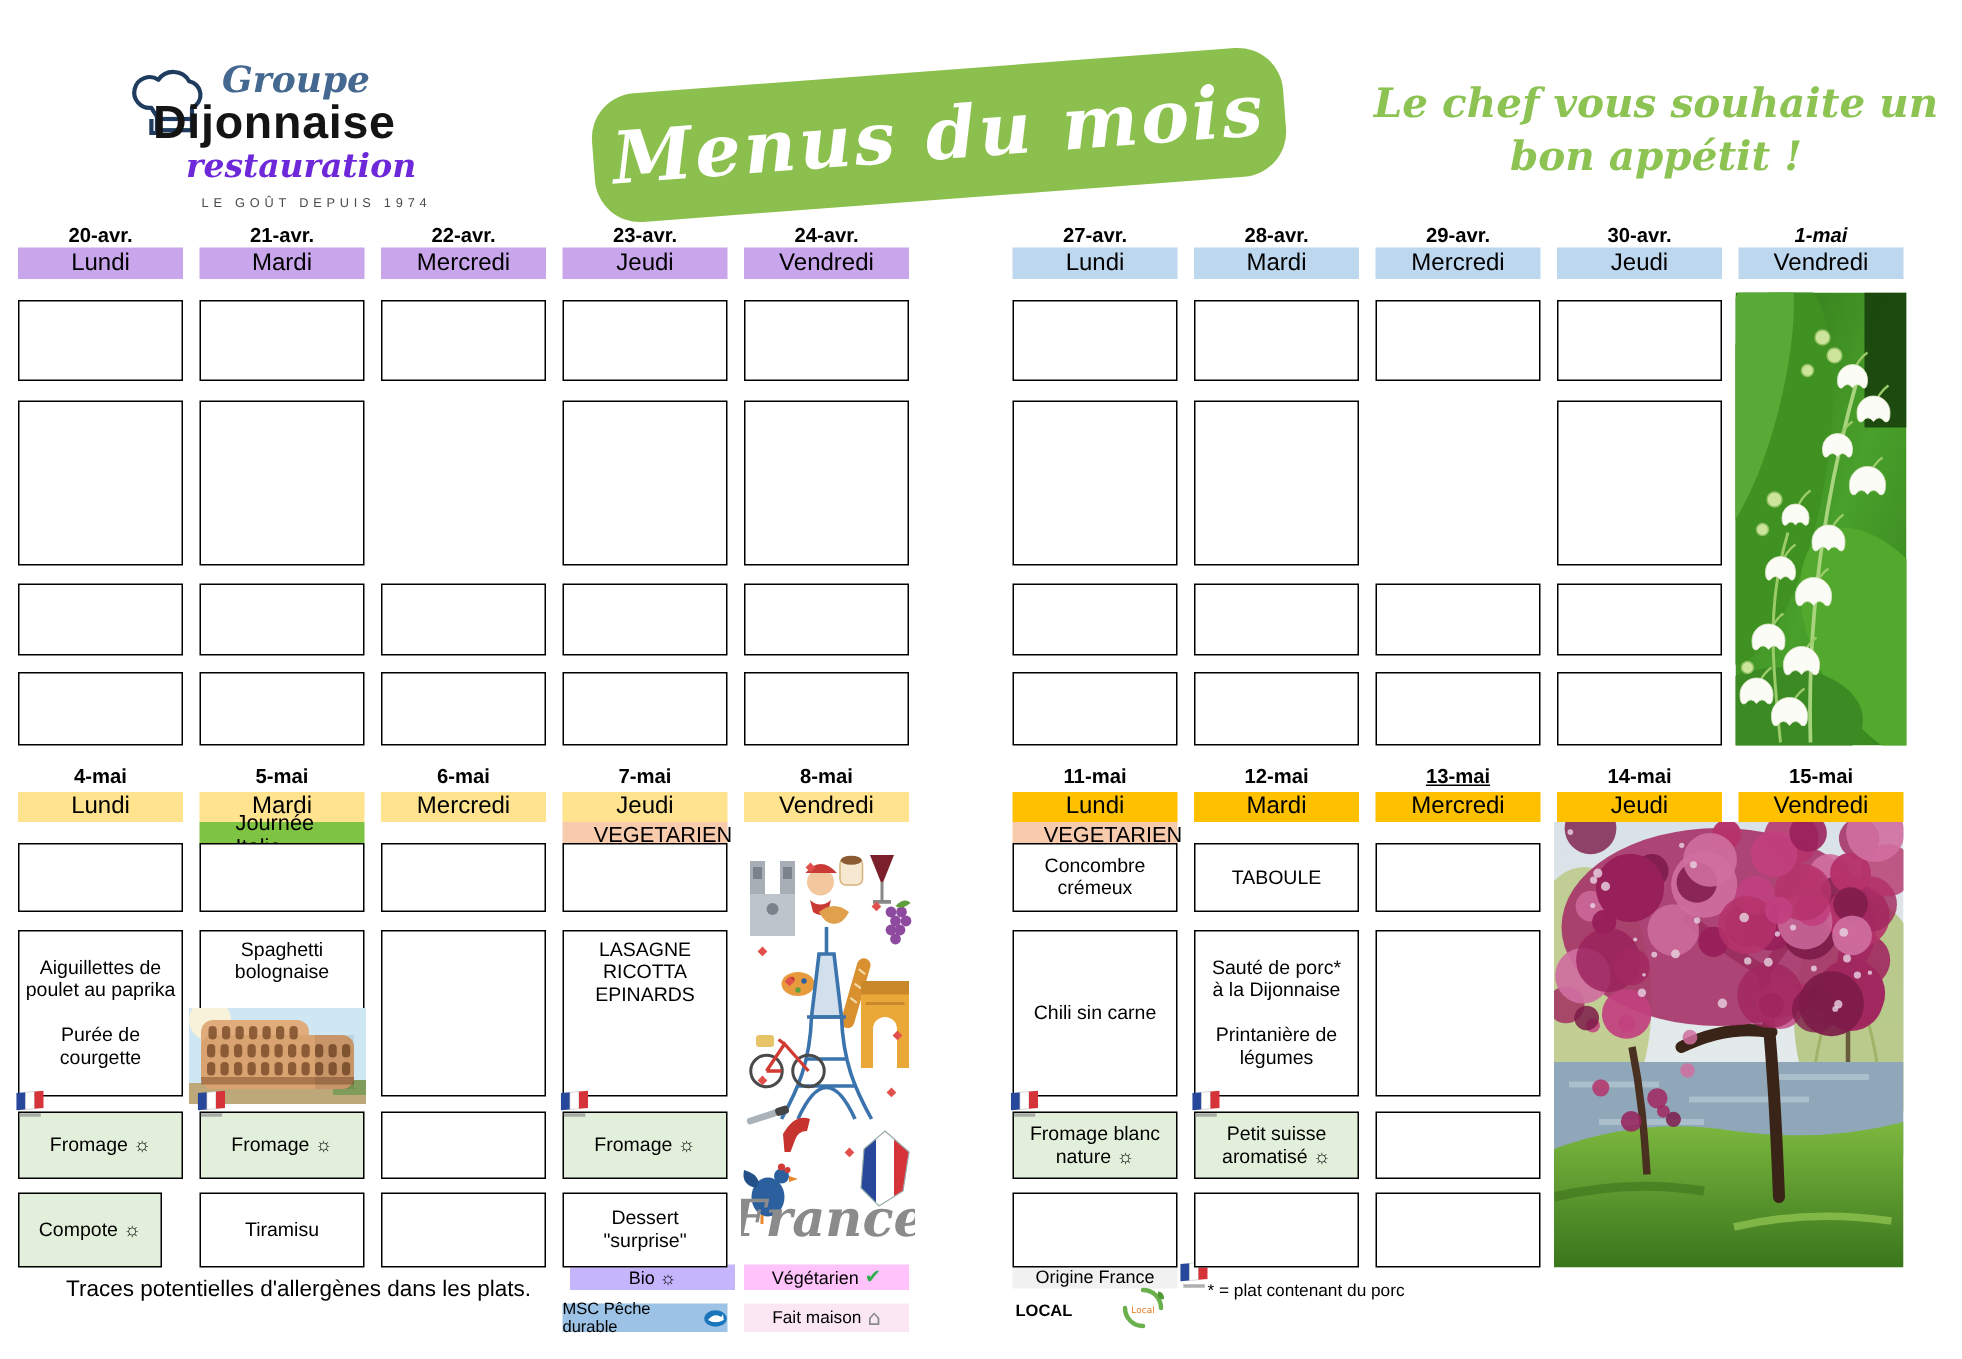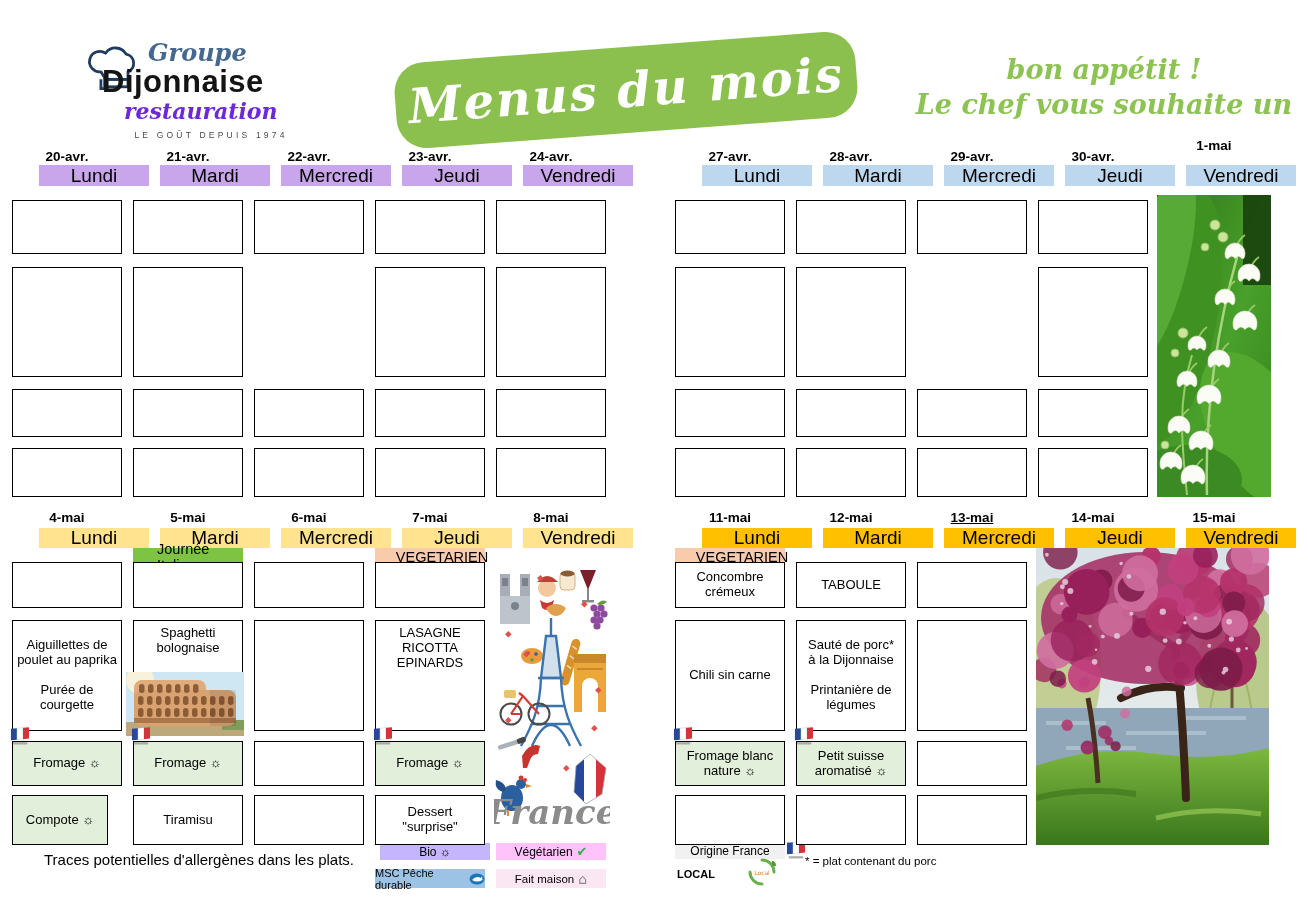--- a/index.html
+++ b/index.html
@@ -1,21 +1,21 @@
 <!DOCTYPE html>
 <html><head>
 <meta charset="utf-8">
 <style>
   html,body{margin:0;padding:0;background:#fff;}
   .page{position:relative;width:1308px;height:906px;background:#fff;overflow:hidden;
         font-family:"Liberation Sans","DejaVu Sans",sans-serif;color:#000;}
   .abs{position:absolute;box-sizing:border-box;}
   
   .date{font-weight:bold;font-size:13.5px;text-align:center;}
-  .dayhdr{font-size:19px;display:flex;align-items:center;justify-content:center;margin-left:27px;}
+  .dayhdr{font-size:16px;display:flex;align-items:center;justify-content:center;}
   .sublbl{font-size:14.5px;display:flex;align-items:center;justify-content:center;padding-left:24px;}
   .box{border:1.6px solid #000;background:#fff;}
   .green-cell{background:#E2EFDA;}
   .cell{display:flex;flex-direction:column;align-items:center;justify-content:center;
         text-align:center;font-size:13px;line-height:1.15;white-space:pre-line;padding:2px;}
   .cell.vtop{justify-content:flex-start;padding-top:5px;}
   
   .logo{left:86px;top:38px;width:240px;height:110px;}
   .script{font-family:"DejaVu Serif",serif;font-style:italic;font-weight:bold;}
   .logo-group{left:62px;top:0px;font-size:24px;color:#44688F;}
@@ -57,22 +57,22 @@
     </div>
     <div class="abs script logo-group">Groupe</div>
     <div class="abs logo-name">Dijonnaise</div>
     <div class="abs script logo-sub">restauration</div>
     <div class="abs logo-tag">LE GOÛT DEPUIS 1974</div>
   </div>
 
   <div class="abs banner script">Menus du mois</div>
 
   <div class="abs greeting script">
+    <div>Le chef vous souhaite un</div>
     <div>bon appétit !</div>
-    <div>Le chef vous souhaite un</div>
   </div>
 
   <div class="abs f-traces">Traces potentielles d'allergènes dans les plats.</div>
 
   <div class="abs lbl f-bio">
     <span>Bio ☼</span>
   </div>
 
   <div class="abs lbl f-veg">
     <span>Végétarien</span>
@@ -166,21 +166,21 @@
     <div class="abs dayhdr" style="left: 917px; top: 165px; width: 110px; height: 21px; background: rgb(189, 215, 238);">Mercredi</div>
     <div class="abs box" style="left: 917px; top: 200px; width: 110px; height: 54px;"></div>
     <div class="abs box" style="left: 917px; top: 389px; width: 110px; height: 48px;"></div>
     <div class="abs box" style="left: 917px; top: 448px; width: 110px; height: 49px;"></div>
     <div class="abs date" style="left: 1038px; top: 149px; width: 110px; height: 16px;">30-avr.</div>
     <div class="abs dayhdr" style="left: 1038px; top: 165px; width: 110px; height: 21px; background: rgb(189, 215, 238);">Jeudi</div>
     <div class="abs box" style="left: 1038px; top: 200px; width: 110px; height: 54px;"></div>
     <div class="abs box" style="left: 1038px; top: 267px; width: 110px; height: 110px;"></div>
     <div class="abs box" style="left: 1038px; top: 389px; width: 110px; height: 48px;"></div>
     <div class="abs box" style="left: 1038px; top: 448px; width: 110px; height: 49px;"></div>
-    <div class="abs date" style="left: 1159px; top: 138px; width: 110px; height: 16px;">1-mai</div>
+    <div class="abs date" style="left: 1159px; top: 149px; width: 110px; height: 16px; font-style: italic;">1-mai</div>
     <div class="abs dayhdr" style="left: 1159px; top: 165px; width: 110px; height: 21px; background: rgb(189, 215, 238);">Vendredi</div>
     <div class="abs" style="left: 1157px; top: 195px; width: 114px; height: 302px;">
       <svg width="114" height="302" viewBox="0 0 114 302">
     <defs>
           <linearGradient id="mgbg" x1="0" y1="0" x2="1" y2="1">
       <stop offset="0" stop-color="#2E7216"></stop>
             <stop offset=".55" stop-color="#49A02B"></stop>
             <stop offset="1" stop-color="#35821C"></stop>
     </linearGradient>
         </defs>

